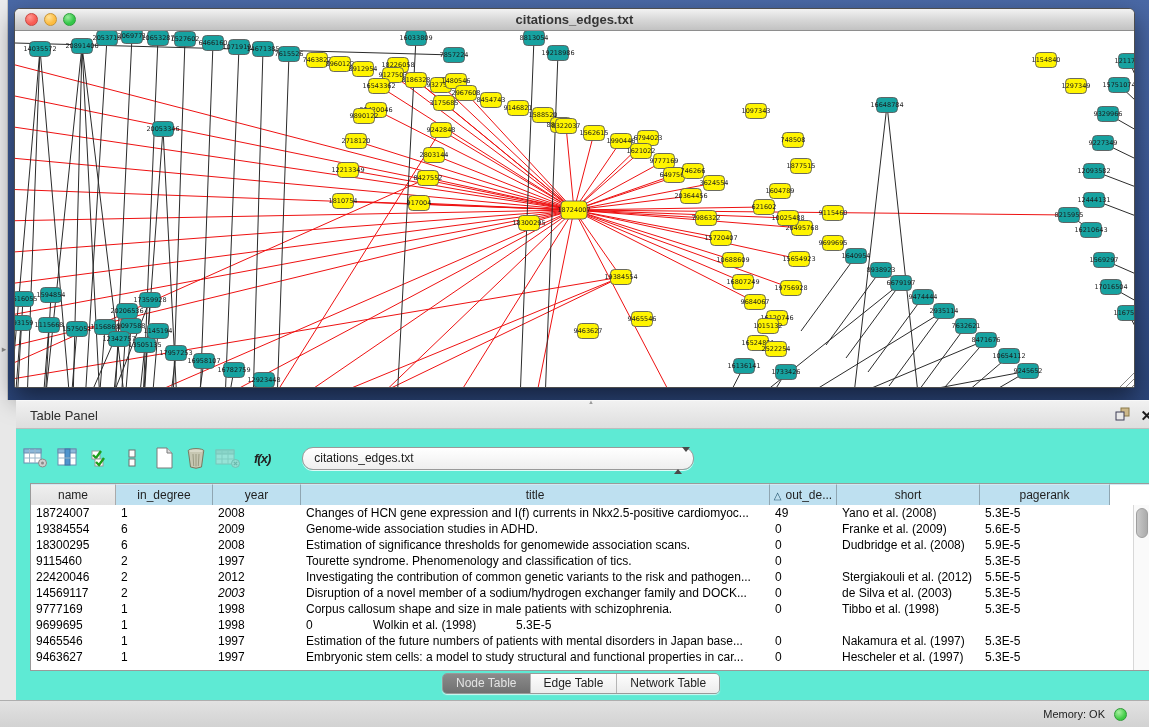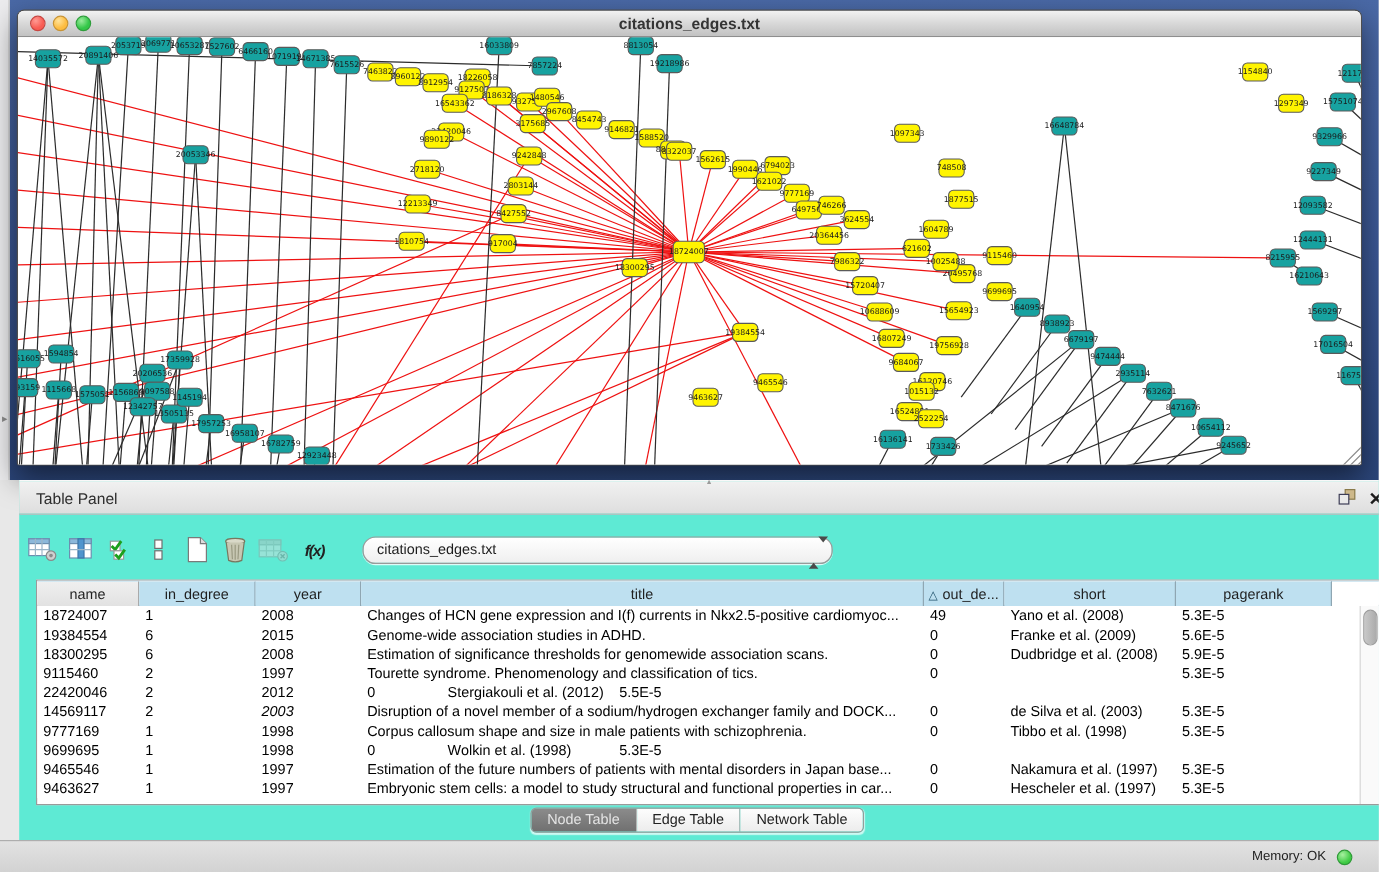--- a/index.html
+++ b/index.html
@@ -574,21 +574,21 @@
           <div class="td" style="width: 97px;">1</div>
           <div class="td" style="width: 88px;">2008</div>
           <div class="td" style="width: 469px;">Changes of HCN gene expression and I(f) currents in Nkx2.5-positive cardiomyoc...</div>
           <div class="td" style="width: 67px;">49</div>
           <div class="td" style="width: 143px;">Yano et al. (2008)</div>
           <div class="td" style="width: 130px;">5.3E-5</div>
         </div>
         <div class="tr">
           <div class="td" style="width: 85px;">19384554</div>
           <div class="td" style="width: 97px;">6</div>
-          <div class="td" style="width: 88px;">2015</div>
+          <div class="td" style="width: 88px;">2009</div>
           <div class="td" style="width: 469px;">Genome-wide association studies in ADHD.</div>
           <div class="td" style="width: 67px;">0</div>
           <div class="td" style="width: 143px;">Franke et al. (2009)</div>
           <div class="td" style="width: 130px;">5.6E-5</div>
         </div>
         <div class="tr">
           <div class="td" style="width: 85px;">18300295</div>
           <div class="td" style="width: 97px;">6</div>
           <div class="td" style="width: 88px;">2008</div>
           <div class="td" style="width: 469px;">Estimation of significance thresholds for genomewide association scans.</div>
@@ -602,20 +602,21 @@
           <div class="td" style="width: 88px;">1997</div>
           <div class="td" style="width: 469px;">Tourette syndrome. Phenomenology and classification of tics.</div>
           <div class="td" style="width: 67px;">0</div>
           <div class="td" style="width: 143px; margin-top: 48px;">Jankovic et al. (1997)</div>
           <div class="td" style="width: 130px;">5.3E-5</div>
         </div>
         <div class="tr">
           <div class="td" style="width: 85px;">22420046</div>
           <div class="td" style="width: 97px;">2</div>
           <div class="td" style="width: 88px;">2012</div>
+          <div class="td" style="width: 469px;">Investigating the contribution of common genetic variants to the risk and pathogen...</div>
           <div class="td" style="width: 67px;">0</div>
           <div class="td" style="width: 143px;">Stergiakouli et al. (2012)</div>
           <div class="td" style="width: 130px;">5.5E-5</div>
         </div>
         <div class="tr">
           <div class="td" style="width: 85px;">14569117</div>
           <div class="td" style="width: 97px;">2</div>
           <div class="td" style="width: 88px; font-style: italic;">2003</div>
           <div class="td" style="width: 469px;">Disruption of a novel member of a sodium/hydrogen exchanger family and DOCK...</div>
           <div class="td" style="width: 67px;">0</div>

